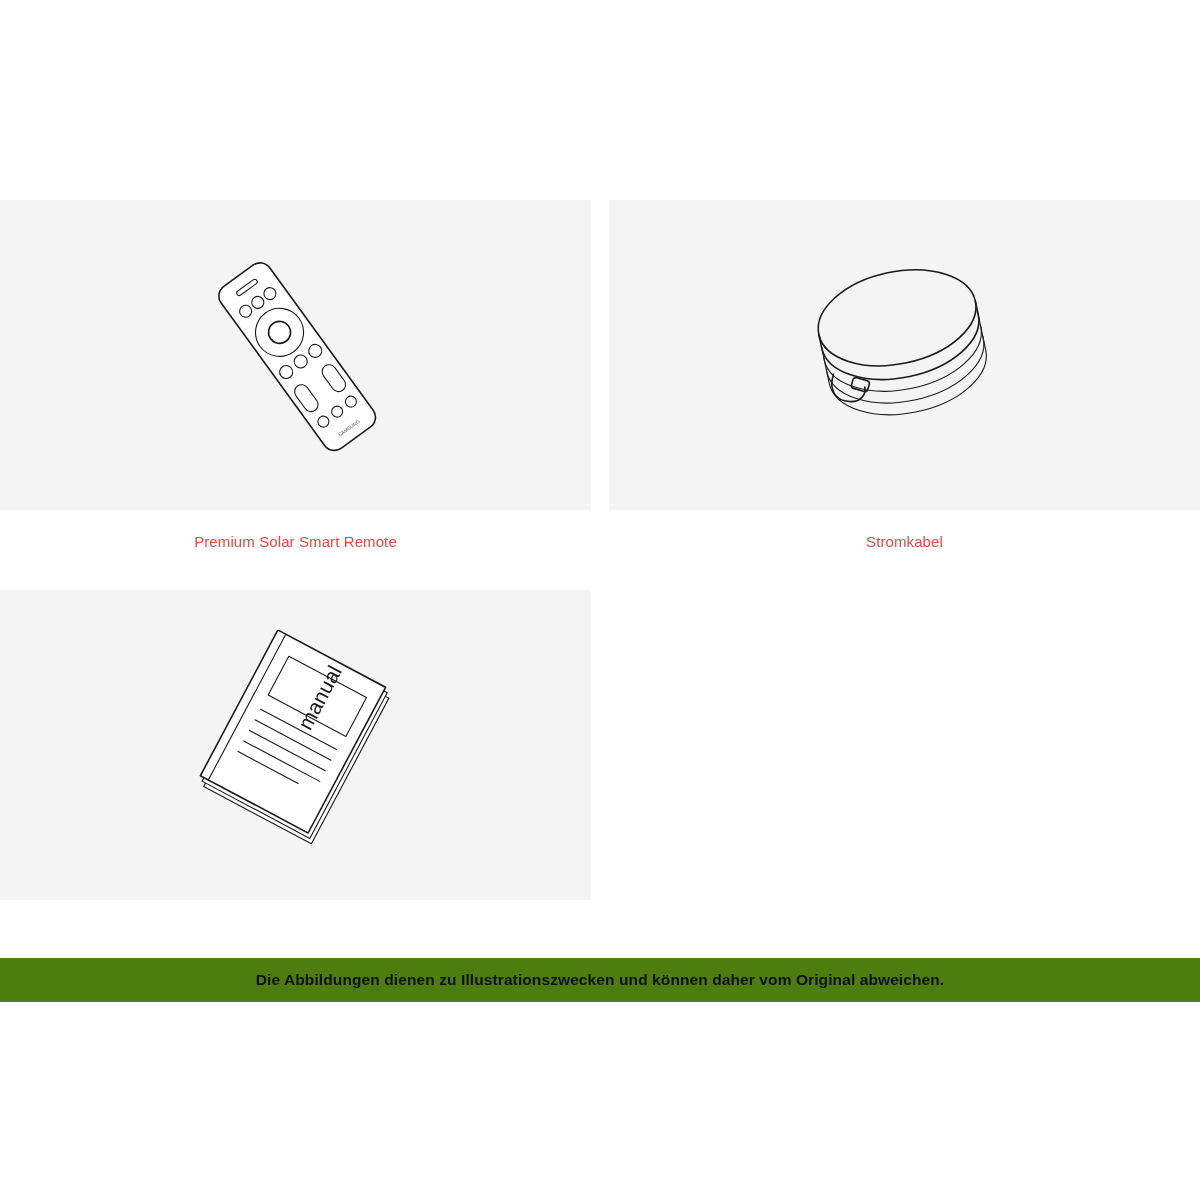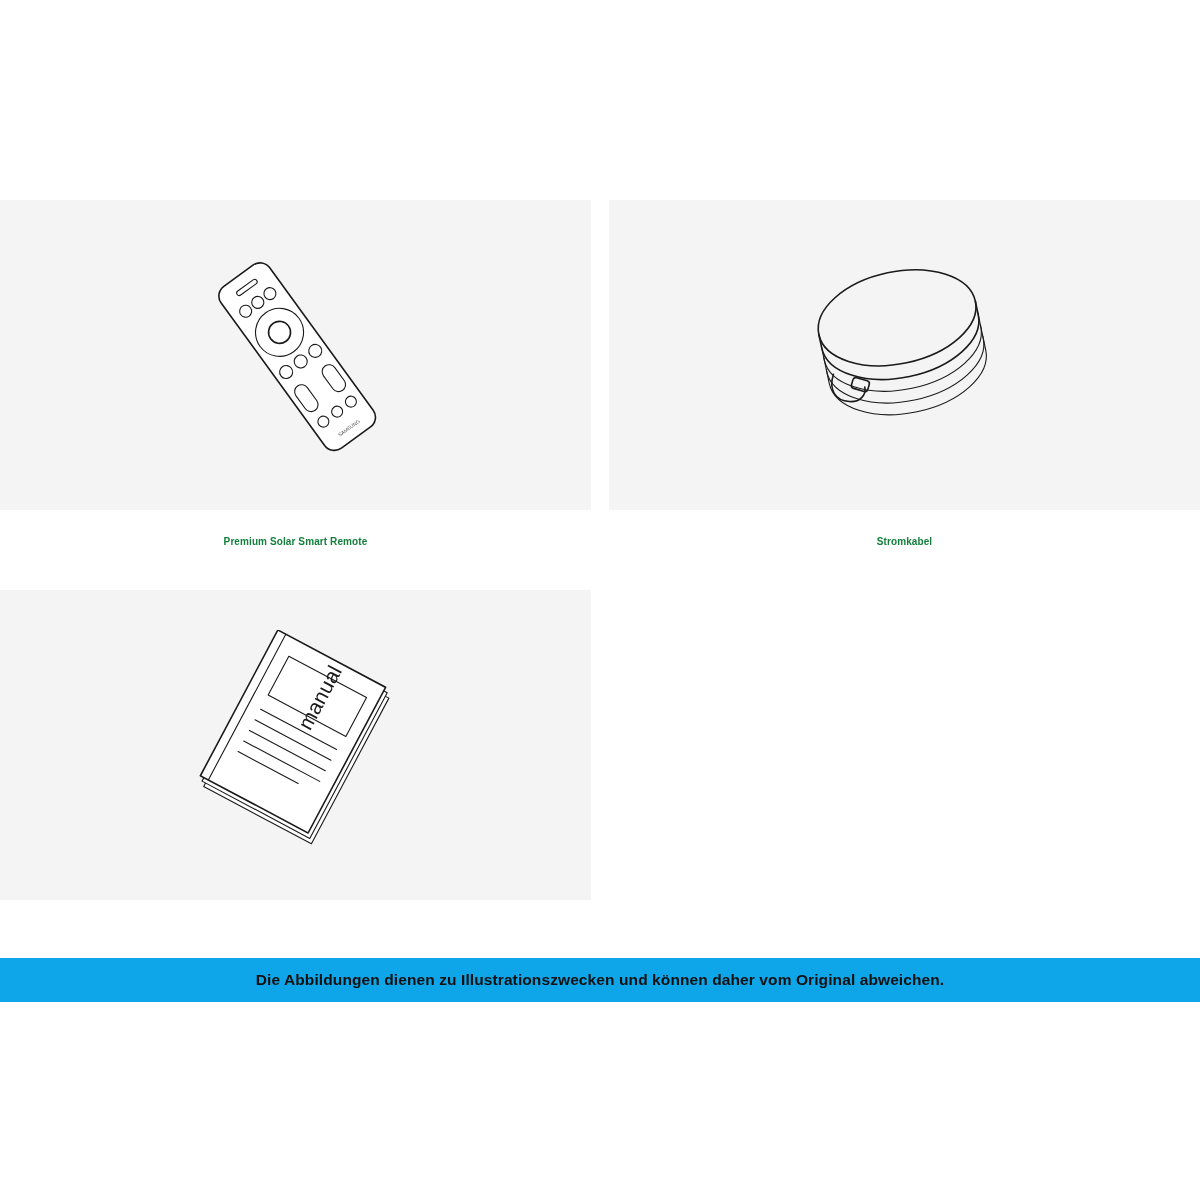--- a/index.html
+++ b/index.html
@@ -51,38 +51,37 @@
     align-items: center;
     justify-content: center;
   }
 
   .caption {
     width: 591px;
     height: 62px;
     display: flex;
     align-items: center;
     justify-content: center;
-    font-size: 10px;
-    color: #15803d;
+    font-size: 15px;
+    color: #ef4444;
     letter-spacing: 0.1px;
-    font-weight: bold;
   }
 
   .spacer-row {
     height: 8px;
   }
 
   
   .footnote {
     position: absolute;
     left: 0;
     top: 958px;
     width: 1200px;
     height: 44px;
-    background: #0ea5e9;
+    background: #4d7c0f;
     display: flex;
     align-items: center;
     justify-content: center;
   }
   .footnote span {
     font-size: 15.5px;
     font-weight: bold;
     color: #111111;
     letter-spacing: 0.1px;
   }

